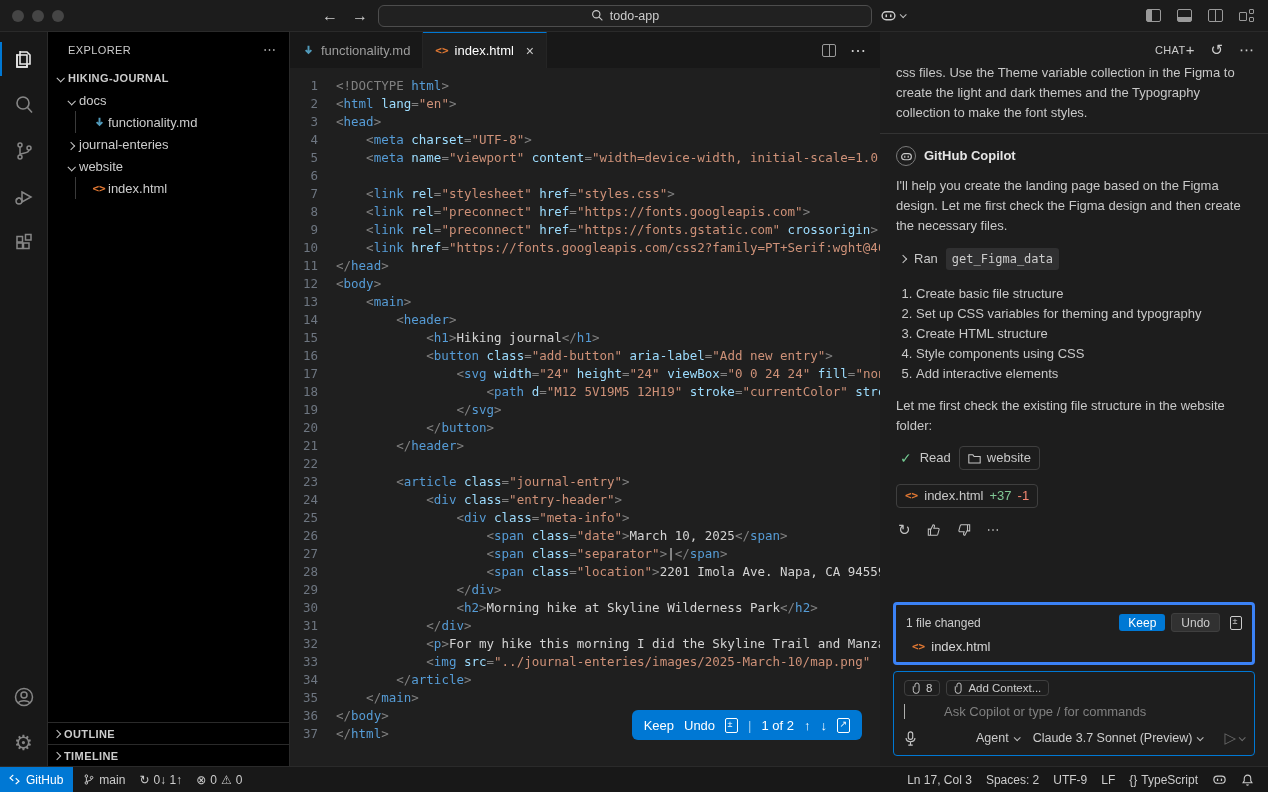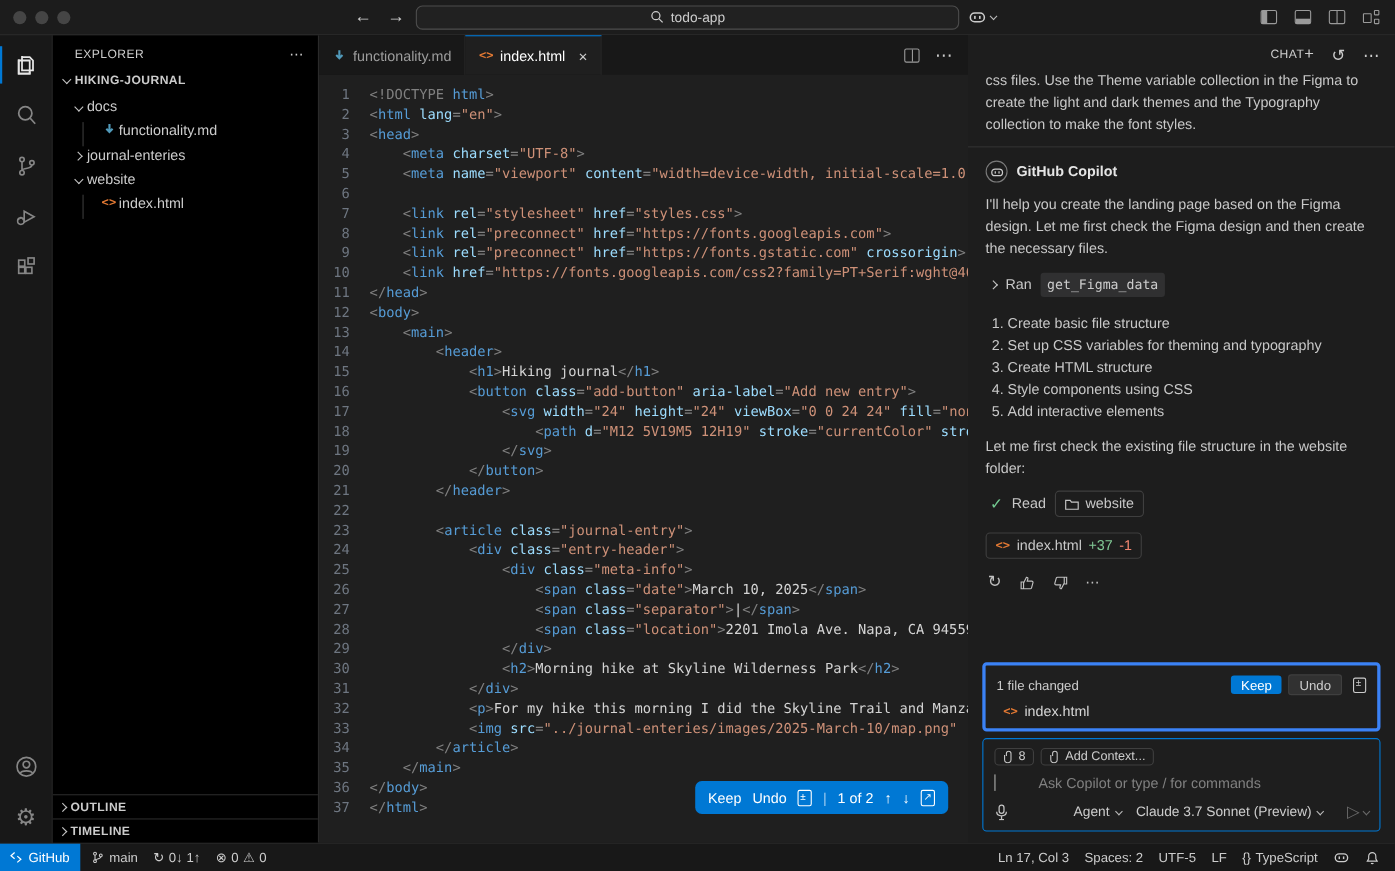--- a/index.html
+++ b/index.html
@@ -37,21 +37,21 @@
   .ab-item.active { color:#e7e7e7; }
   .ab-item.active::before { content:''; position:absolute; left:0; top:6px; bottom:6px; width:2px; background:#0078d4; }
   .ab-spacer { flex:1; }
 
   
   .sidebar { width:242px; background:#000000; border-right:1px solid #2a2a2a; display:flex; flex-direction:column; font-size:13px; }
   .sb-header { height:35px; display:flex; align-items:center; justify-content:space-between; padding:0 12px 0 20px; }
   .sb-title { font-size:11px; letter-spacing:.4px; color:#cccccc; }
   .sb-more { color:#cccccc; letter-spacing:1px; }
   .tree { flex:0 0 auto; }
-  .tree-row { height:22px; display:flex; align-items:flex-start; color:#cccccc; position:relative; cursor:default; }
+  .tree-row { height:22px; display:flex; align-items:center; color:#cccccc; position:relative; cursor:default; }
   .tree-row.root { font-weight:bold; font-size:11px; letter-spacing:.4px; }
   .tree-row .chev { width:16px; text-align:center; flex:0 0 16px; }
   .tree-row .ficon { width:18px; display:flex; justify-content:center; flex:0 0 18px; }
   .tree-row.guided::before { content:''; position:absolute; left:27px; top:0; bottom:0; border-left:1px solid #3a3a3a; }
   .chevron { display:inline-block; width:6px; height:6px; border-right:1.4px solid #c5c5c5; border-bottom:1.4px solid #c5c5c5; }
   .chevron.down { transform:rotate(45deg) translateY(-1px); }
   .chevron.right { transform:rotate(-45deg); }
   .html-glyph { color:#e37933; font-size:11px; font-family:"DejaVu Sans Mono", monospace; font-weight:bold; }
   .sb-bottom { margin-top:auto; }
   .sb-section { height:22px; display:flex; align-items:center; gap:4px; border-top:1px solid #2a2a2a; padding-left:6px; font-size:11px; font-weight:bold; letter-spacing:.4px; color:#cccccc; }
@@ -491,21 +491,21 @@
     <span class="sb-item">
       <span>⊗</span>
       <span>0</span>
       <span>⚠</span>
       <span>0</span>
     </span>
   </div>
   <div class="sb-right">
     <span>Ln 17, Col 3</span>
     <span>Spaces: 2</span>
-    <span>UTF-5</span>
+    <span>UTF-9</span>
     <span>LF</span>
     <span class="sb-item">
       <span>{}</span>
       <span>TypeScript</span>
     </span>
     <svg width="15" height="15" viewBox="0 0 16 16">
         <rect x="2" y="4.5" width="12" height="7.5" rx="3.7" fill="none" stroke="#cccccc" stroke-width="1.3"></rect>
         <rect x="5.2" y="7" width="1.4" height="2.6" fill="#cccccc"></rect>
         <rect x="9.4" y="7" width="1.4" height="2.6" fill="#cccccc"></rect>
       </svg>

